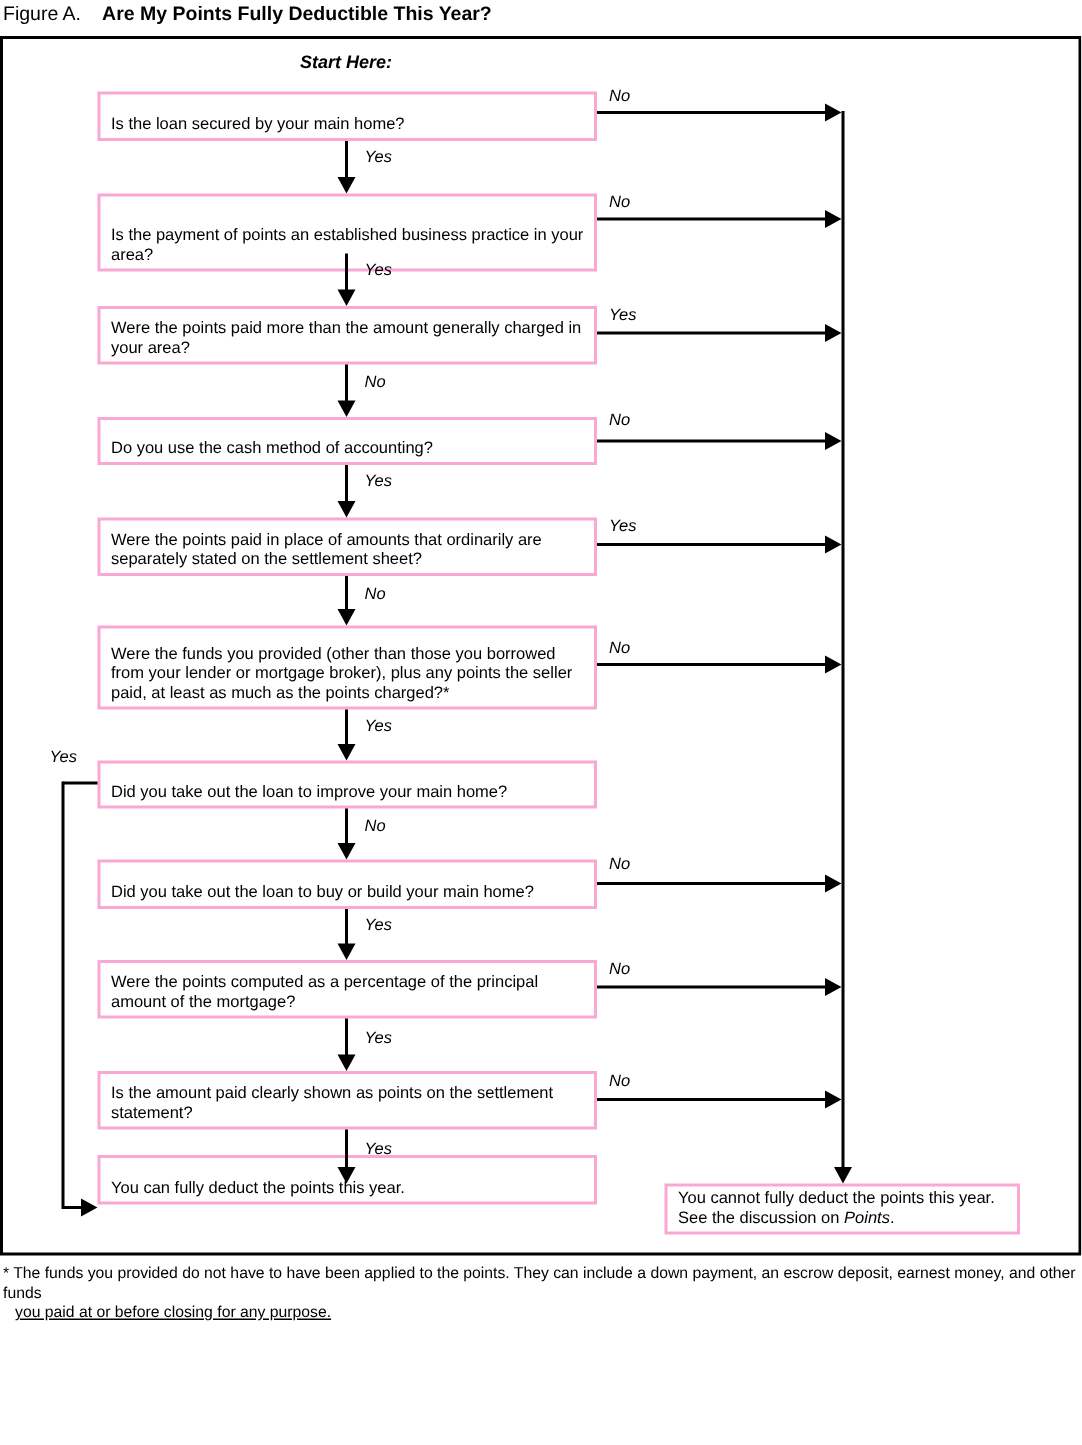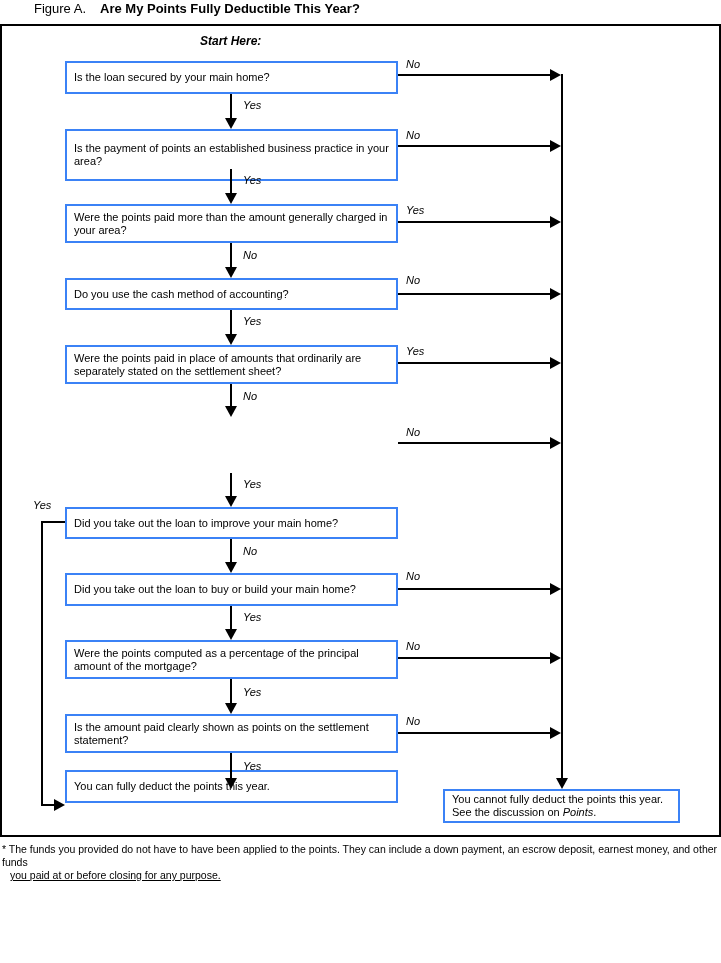--- a/index.html
+++ b/index.html
@@ -1,29 +1,29 @@
 <!DOCTYPE html>
 <html><head>
 <meta charset="utf-8">
 <style>
   * { margin:0; padding:0; box-sizing:border-box; }
   html,body { background:#ffffff; }
   body { width:721px; height:963px; position:relative; font-family:"Liberation Sans", sans-serif; color:#000; }
   .page { position:absolute; left:0; top:0; width:721px; height:963px; background:#fff; overflow:hidden; }
 
   .figtitle { position:absolute; left:2px; top:1px; font-size:13px; white-space:nowrap; }
-  .figtitle .prefix { font-weight:normal;margin-left:32px; }
+  .figtitle .prefix { font-weight:normal; }
   .figtitle .main { font-weight:bold; margin-left:14px;text-align:right; }
 
   .canvas { position:absolute; left:0; top:24px; width:721px; height:813px; border:2px solid #000; background:#fff; }
 
   .start { position:absolute; left:200px; top:34px; font-size:12px; font-weight:bold; font-style:italic; }
 
-  .box { position:absolute; left:65px; width:333px; border:2px solid #3b82f6; background:#fff;
-         display:flex; align-items:center; padding:2px 7px; font-size:11px; line-height:13px; }
+  .box { position:absolute; left:65px; width:333px; border:2px solid #f9a8d4; background:#fff;
+         display:flex; align-items:flex-end; padding:2px 7px; font-size:11px; line-height:13px; }
   .term-no { left:443px; width:237px; }
 
   .vl { position:absolute; width:2px; background:#000; }
   .hl { position:absolute; height:2px; background:#000; }
   .ar { position:absolute; width:0; height:0; }
   .ar.r { border-top:6px solid transparent; border-bottom:6px solid transparent; border-left:11px solid #000; }
   .ar.d { border-left:6px solid transparent; border-right:6px solid transparent; border-top:11px solid #000; }
 
   .lbl { position:absolute; font-size:11px; font-style:italic; white-space:nowrap; }
 
@@ -51,20 +51,23 @@
       <span>Is the payment of points an established business practice in your area?</span>
     </div>
   <div class="box" style="top:204px;height:39px">
       <span>Were the points paid more than the amount generally charged in your area?</span>
     </div>
   <div class="box" style="top:278px;height:32px">
       <span>Do you use the cash method of accounting?</span>
     </div>
   <div class="box" style="top:345px;height:39px">
       <span>Were the points paid in place of amounts that ordinarily are separately stated on the settlement sheet?</span>
+    </div>
+  <div class="box" style="top:417px;height:56px">
+      <span>Were the funds you provided (other than those you borrowed from your lender or mortgage broker), plus any points the seller paid, at least as much as the points charged?*</span>
     </div>
   <div class="box" style="top:507px;height:32px">
       <span>Did you take out the loan to improve your main home?</span>
     </div>
   <div class="box" style="top:573px;height:33px">
       <span>Did you take out the loan to buy or build your main home?</span>
     </div>
   <div class="box" style="top:640px;height:39px">
       <span>Were the points computed as a percentage of the principal amount of the mortgage?</span>
     </div>

